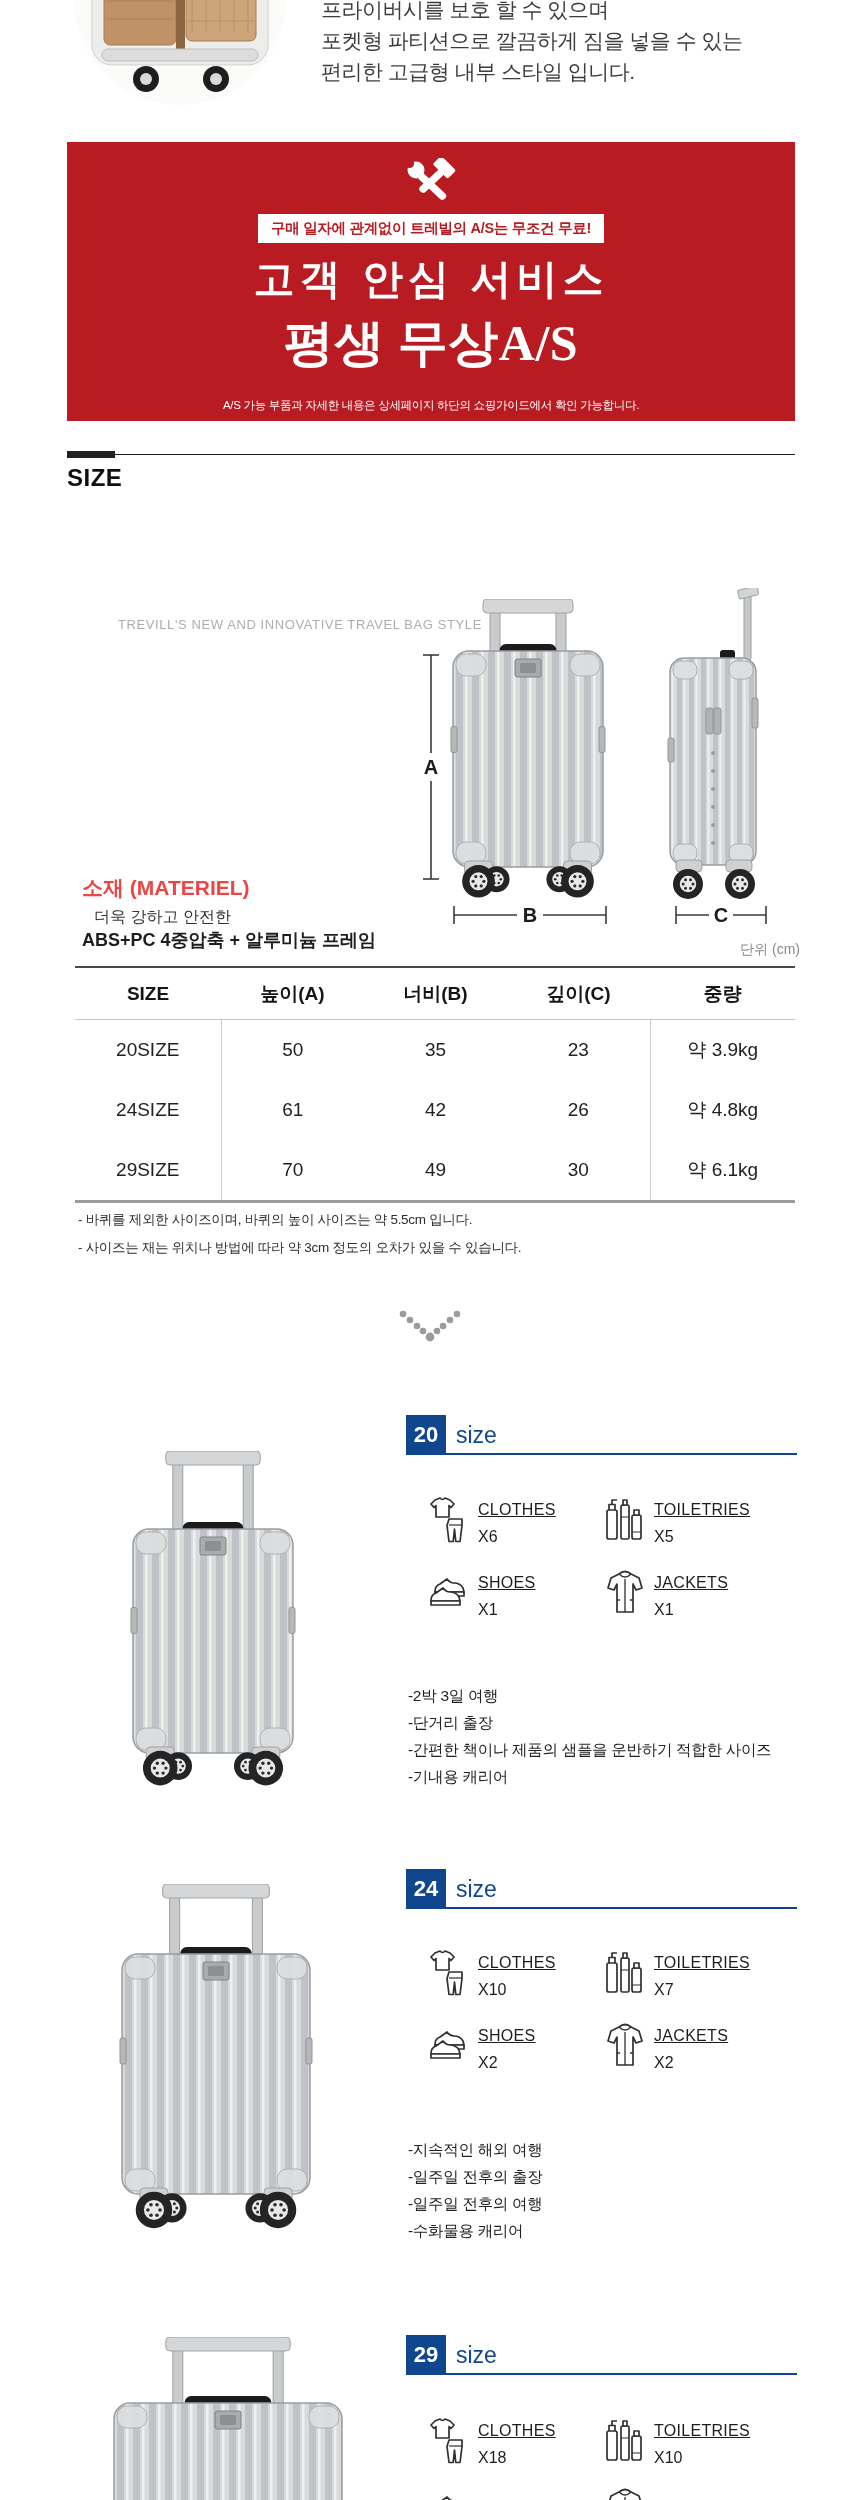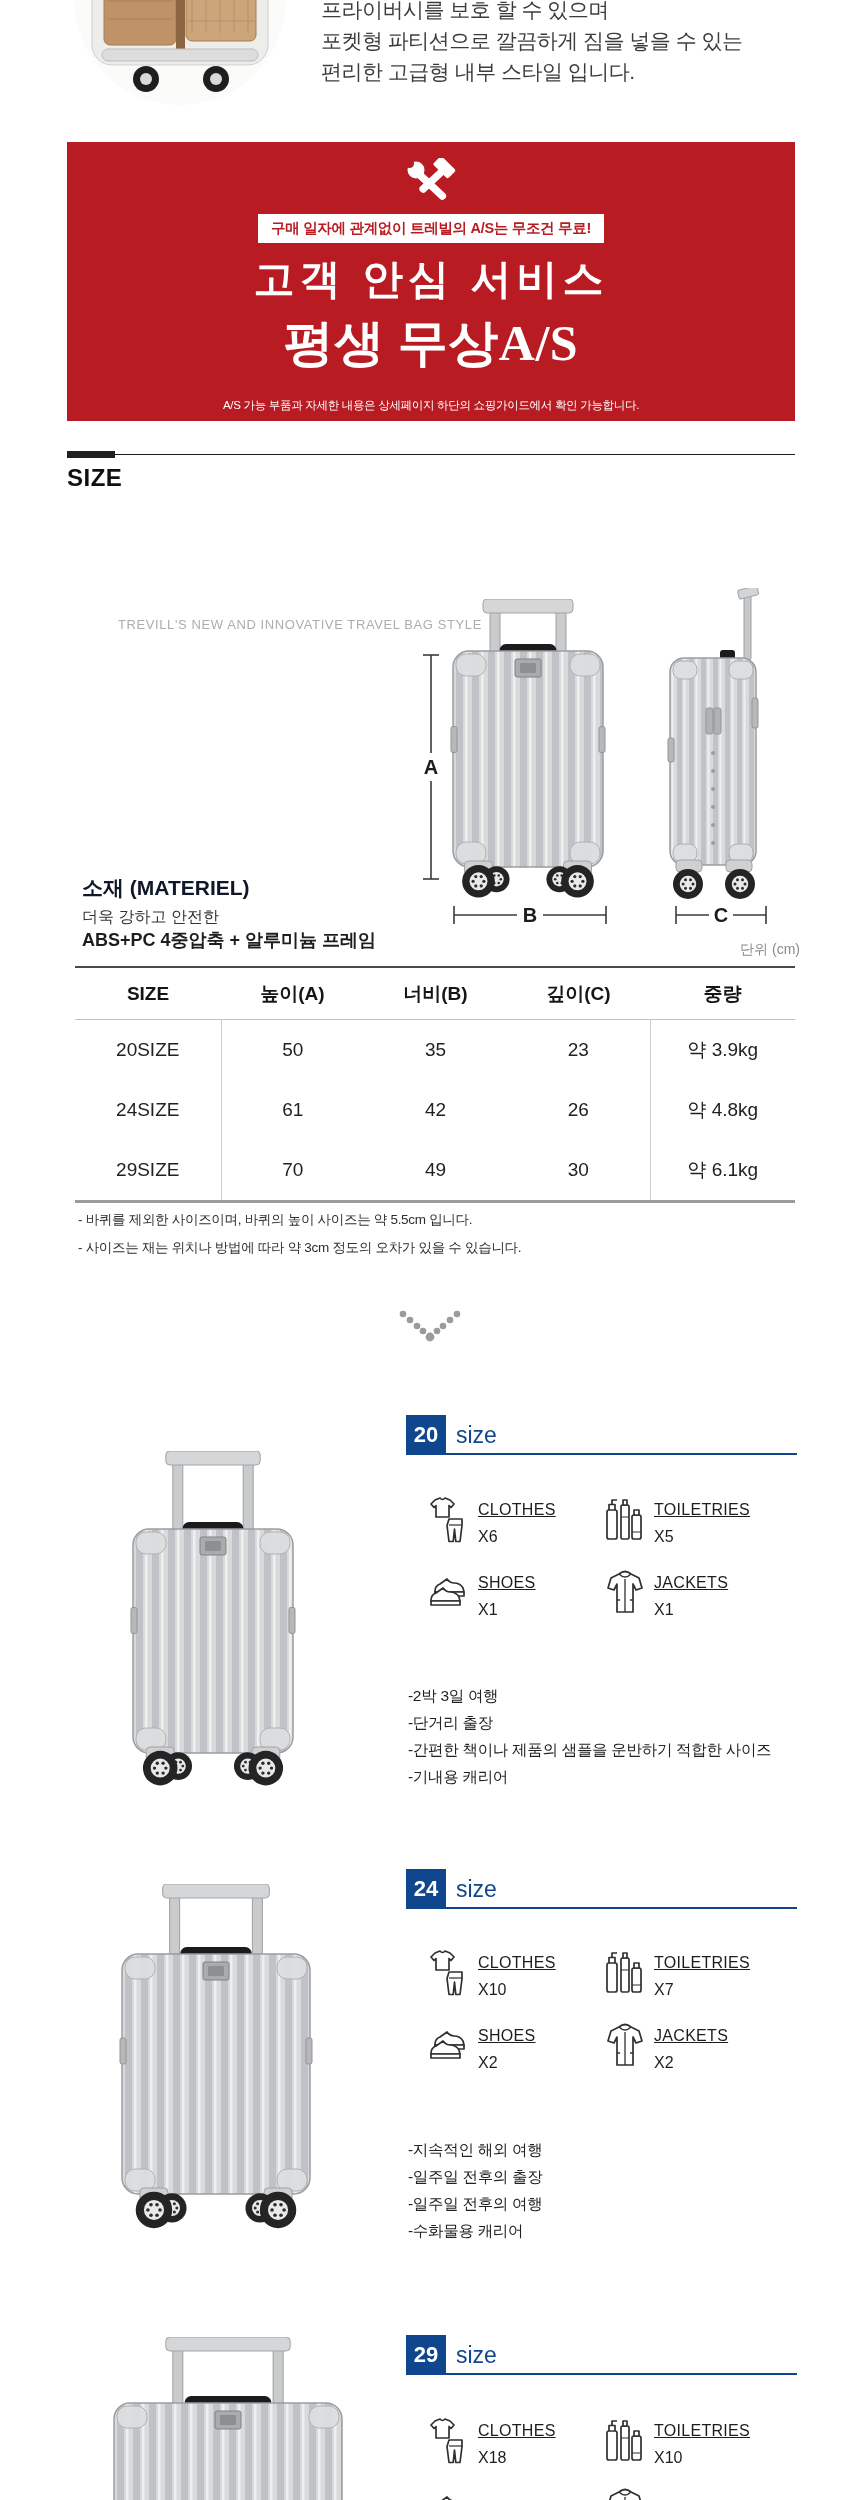--- a/index.html
+++ b/index.html
@@ -16,22 +16,22 @@
   .banner .title{margin-top:9px;color:#ffffff;font-size:41px;font-weight:700;letter-spacing:5px;}
   .banner .subtitle{margin-top:3px;color:#ffffff;font-size:50px;font-weight:bold;letter-spacing:0.5px;font-family:Liberation Serif, serif;}
   .banner .note{margin-top:21px;color:#ffffff;font-size:11.5px;letter-spacing:-0.3px;}
   
   .size-head{left:67px;top:454px;width:728px;}
   .size-head .rule{position:relative;height:1px;background:#1c1c1c;}
   .size-head .rule .thick{position:absolute;left:0;top:-3px;width:48px;height:7px;background:#202020;}
   .size-head h2{margin:9px 0 0 0;font-size:24px;font-weight:bold;color:#101010;letter-spacing:0.5px;}
   .tagline{font-size:13px;color:#adadad;letter-spacing:0.6px;}
   
-  .mat-title{font-size:21px;font-weight:bold;color:#0f172a;}
-  .mat-d1{font-size:16px;color:#333;}
+  .mat-title{font-size:21px;font-weight:bold;color:#ef4444;}
+  .mat-d1{font-size:16px;color:#333;margin-left:12px;}
   .mat-d2{font-size:18px;font-weight:bold;color:#1d1d1d;}
   .unit{width:728px;text-align:right;font-size:14px;color:#8a8a8a;}
   
   table.sizes{border-collapse:collapse;width:720px;table-layout:fixed;
     border-top:2px solid #4a4a4a;border-bottom:3px solid #9c9c9c;}
   table.sizes thead th{height:49px;font-size:19px;font-weight:bold;color:#151515;
     border-bottom:1px solid #c4c4c4;font-weight:600;}
   table.sizes tbody td{height:58px;font-size:19px;color:#222;text-align:center;vertical-align:middle;}
   table.sizes tbody td.v{border-left:1px solid #cfcfcf;}
   .tnotes p{margin:0 0 10px 0;font-size:13.5px;color:#2e2e2e;letter-spacing:-0.3px;}

